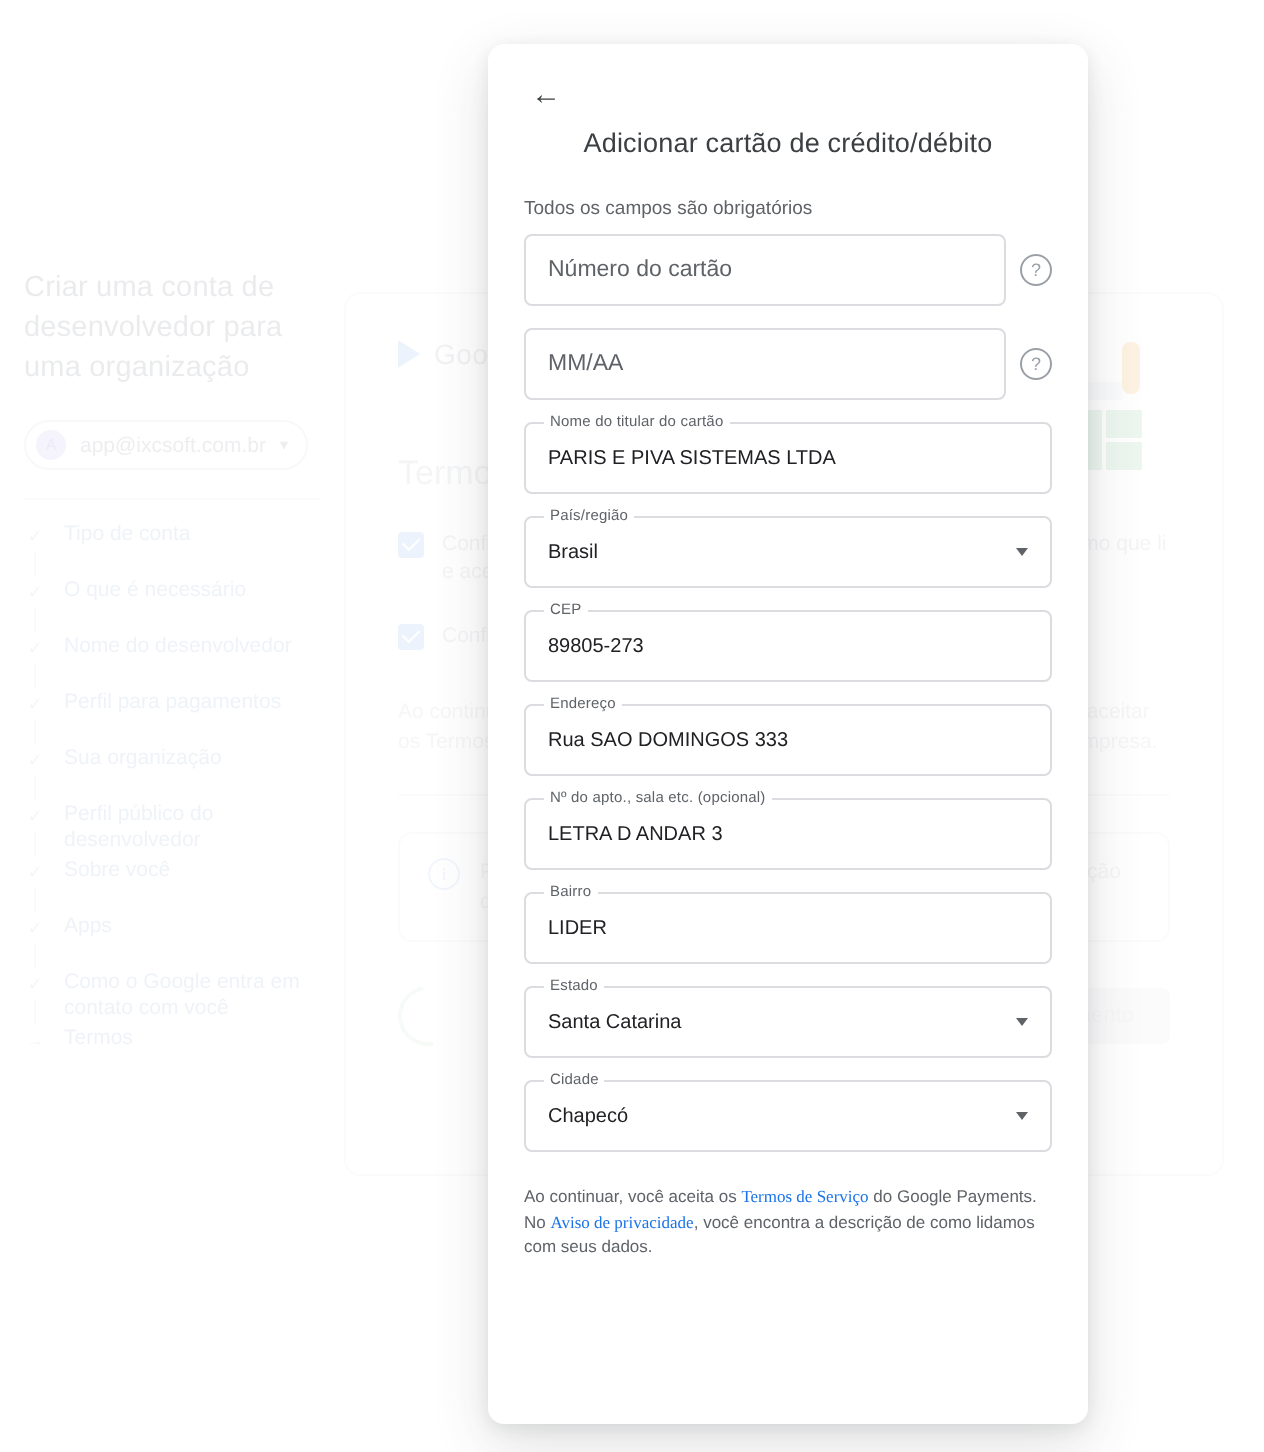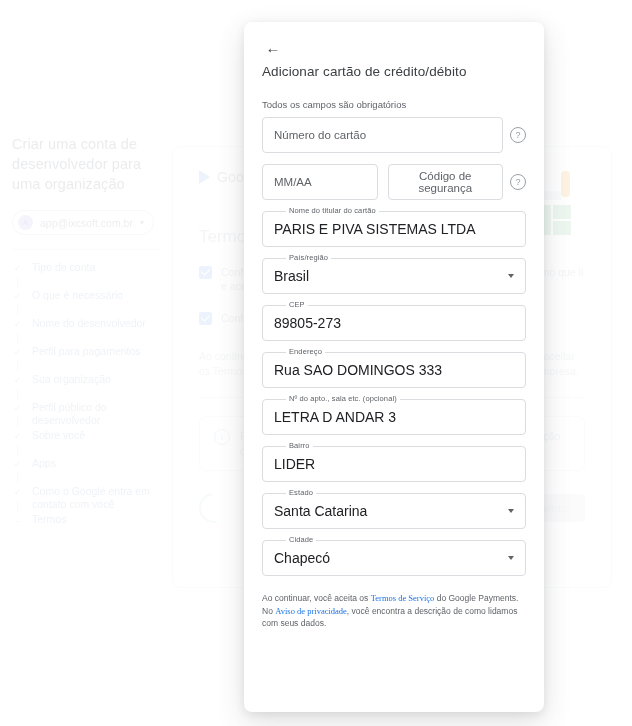--- a/index.html
+++ b/index.html
@@ -102,35 +102,35 @@
     position:absolute;left:244px;top:22px;width:300px;height:690px;
     background:#fff;border-radius:8px;box-sizing:border-box;
     box-shadow:0 10px 28px rgba(60,64,67,.16), 0 2px 8px rgba(60,64,67,.10);
     padding:14px 18px 0;overflow:hidden;
   }
   .m-back{
     width:22px;height:22px;display:flex;align-items:center;justify-content:center;
     color:#3c4043;font-size:15px;line-height:1;cursor:pointer;
   }
   .m-title{
-    font-size:13.5px;color:#3c4043;font-weight:400;
+    text-align:center;font-size:13.5px;color:#3c4043;font-weight:400;
     margin:6px 0 0;letter-spacing:.1px;
   }
   .m-sub{font-size:9.5px;color:#5f6368;margin:20px 0 7px;}
 
   .fld-row{display:flex;align-items:center;gap:7px;margin-bottom:11px;}
   .fld{
     position:relative;border:1px solid #dadce0;border-radius:4px;box-sizing:border-box;
-    height:34px;display:flex;align-items:center;padding:0 11px;background:#fff;flex:1 1 auto;text-align:center;
+    height:34px;display:flex;align-items:center;padding:0 11px;background:#fff;flex:1 1 auto;
   }
   .fld.tall{height:36px;}
   .fld-ph{font-size:11.5px;color:#5f6368;}
-  .fld-val{font-size:14px;color:#202124;}
+  .fld-val{font-size:10px;color:#202124;}
   .fld-lab{
-    position:absolute;left:23px;top:-6px;background:#fff;padding:0 3px;
+    position:absolute;left:9px;top:-6px;background:#fff;padding:0 3px;
     font-size:7.5px;color:#5f6368;letter-spacing:.1px;white-space:nowrap;
   }
   .fld-caret{
     position:absolute;right:11px;top:50%;transform:translateY(-50%);
     width:0;height:0;border-left:3.5px solid transparent;border-right:3.5px solid transparent;
     border-top:4px solid #5f6368;
   }
   .help{
     width:14px;height:14px;flex:0 0 14px;border-radius:50%;border:1px solid #9aa0a6;
     color:#9aa0a6;font-size:9px;display:flex;align-items:center;justify-content:center;
@@ -274,23 +274,20 @@
         <div class="fld tall">
           <span class="fld-ph">Número do cartão</span>
         </div>
         <span class="help">?</span>
       </div>
       <div class="fld-row">
         <div class="split">
           <div class="fld tall">
             <span class="fld-ph">MM/AA</span>
           </div>
-          <div class="fld tall">
-            <span class="fld-ph">Código de segurança</span>
-          </div>
         </div>
         <span class="help">?</span>
       </div>
       <div class="fld-row">
         <div class="fld tall">
           <span class="fld-lab">Nome do titular do cartão</span>
           <span class="fld-val">PARIS E PIVA SISTEMAS LTDA</span>
         </div>
       </div>
       <div class="fld-row">

